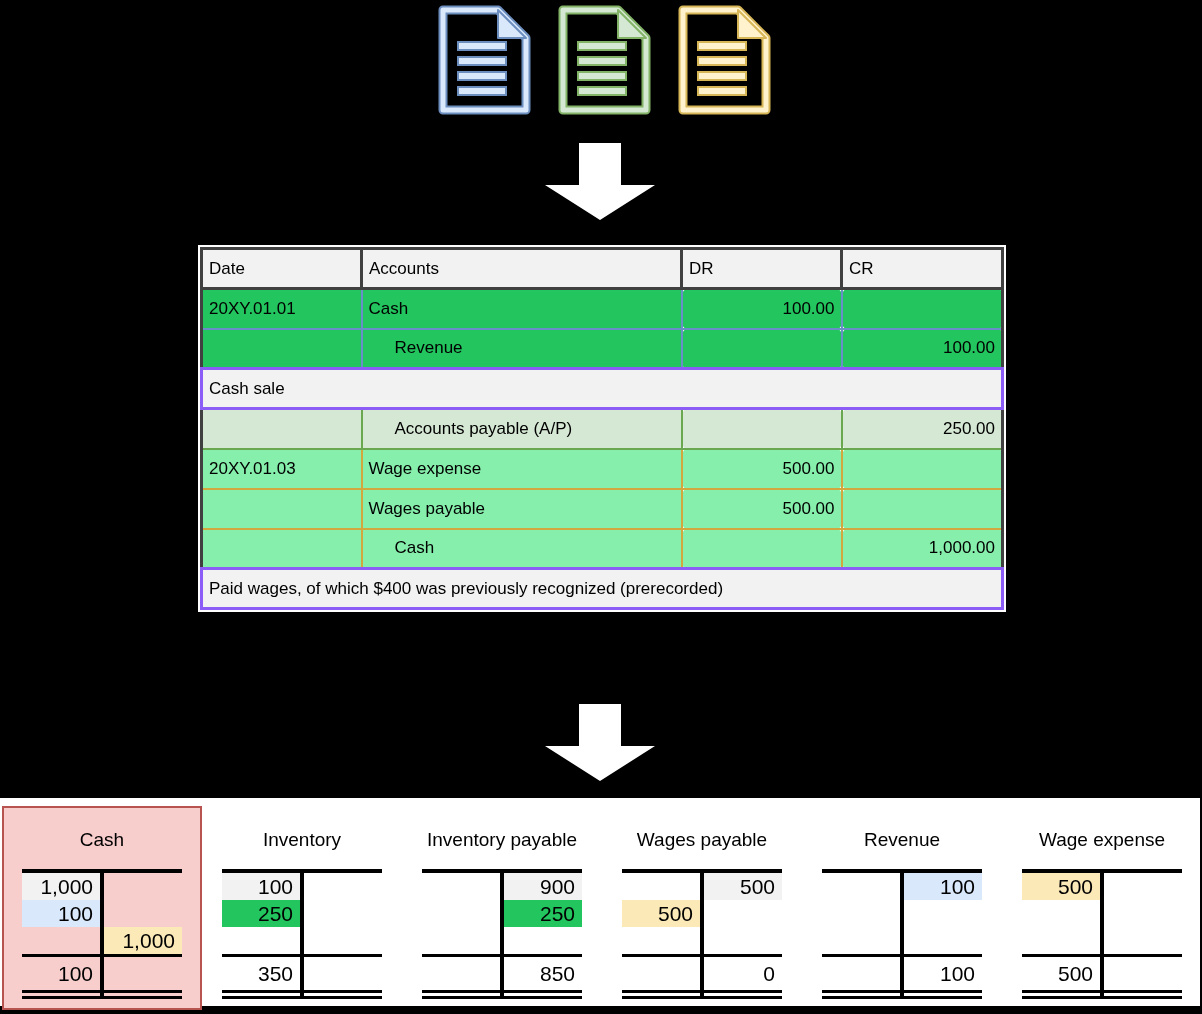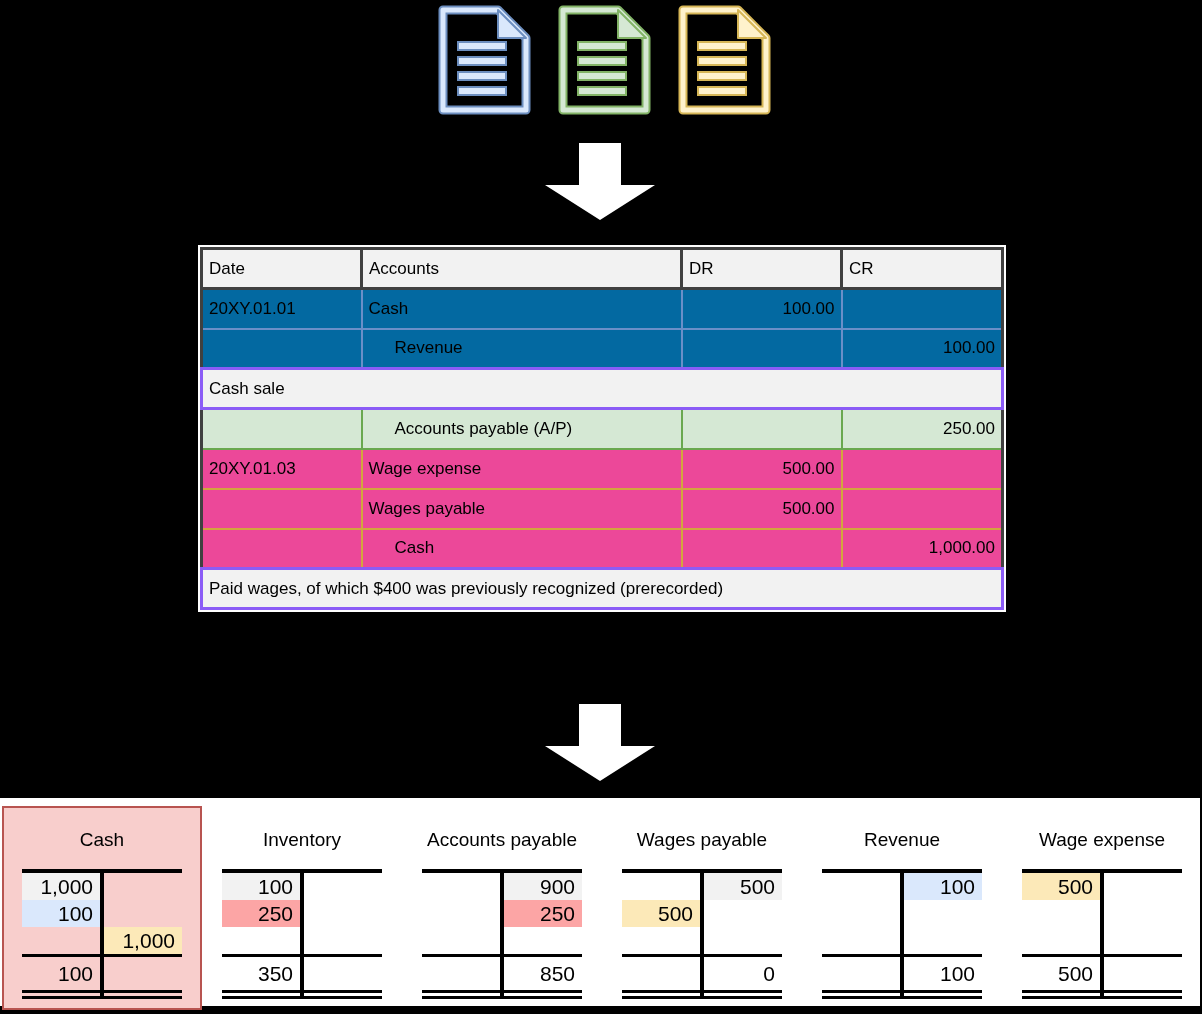--- a/index.html
+++ b/index.html
@@ -21,24 +21,24 @@
     border-collapse:collapse;table-layout:fixed;
     border:3px solid #404040;outline:2px solid #ffffff;background:#fff;
   }
   #journal tr{height:40px;}
   #journal td{
     padding:0 6px;font-size:17px;white-space:nowrap;overflow:hidden;
     vertical-align:middle;
   }
   #journal tr.hdr  td{background:#f2f2f2;border:3px solid #404040;}
   #journal tr.desc td{background:#f2f2f2;border:3px solid #8b5cf6;}
-  #journal tr.blue   td{background:#0369a1;border:2px solid #6a8fc8;}
+  #journal tr.blue   td{background:#22c55e;border:2px solid #6a8fc8;}
   #journal tr.green  td{background:#d5e8d4;border:2px solid #6aa84f;}
-  #journal tr.yellow td{background:#ec4899;border:2px solid #d2a73e;}
-  #journal td.c-num{text-align:right;}
+  #journal tr.yellow td{background:#86efac;border:2px solid #d2a73e;}
+  #journal td.c-num{text-align:right;border-radius:6px;}
   #journal td.ind{padding-left:32px;}
   
   #ledger{position:absolute;left:0;top:798px;width:1200px;height:208px;background:#ffffff;}
   .tblock{position:absolute;top:0;width:200px;height:214px;}
   .cashbox{
     position:absolute;left:0;top:8px;width:200px;height:204px;box-sizing:border-box;
     background:#f8cecc;border:2px solid #b85450;z-index:0;
   }
   .ttitle{
     position:absolute;top:30px;left:20px;width:160px;text-align:center;
@@ -46,21 +46,21 @@
   }
   .twrap{position:absolute;top:71px;left:20px;width:160px;z-index:1;}
   .hbar{height:4px;background:#000;}
   .hbar.sub{height:3px;}
   .trow{display:flex;}
   .tcell{width:82px;height:27px;line-height:27px;font-size:21px;text-align:right;box-sizing:border-box;}
   .tcell.l{margin-right:4px;}
   .ent{display:block;height:27px;padding-right:7px;box-sizing:border-box;}
   .hl-gray  {background:#f2f2f2;}
   .hl-blue  {background:#dae8fc;}
-  .hl-green {background:#fca5a5;}
+  .hl-green {background:#22c55e;}
   .hl-yellow{background:#fce9b8;}
   .trow.bal .tcell{height:33px;line-height:33px;padding-right:7px;}
   .dline{height:3px;background:#000;}
   .dline.d2{margin-top:3px;}
   .vline{position:absolute;left:78px;top:0;width:4px;height:100%;background:#000;}
 </style>
 </head>
 <body>
 
 <div id="docs">
@@ -220,21 +220,21 @@
            <div class="tcell l">350</div>
            <div class="tcell r"></div>
          </div>
          <div class="dline"></div>
          <div class="dline d2"></div>
          <div class="vline"></div>
        </div>
      </div>
     <div class="tblock" style="left:402px">
 
-       <div class="ttitle">Accounts payable</div>
+       <div class="ttitle">Inventory payable</div>
        <div class="twrap">
          <div class="hbar top"></div>
          <div class="trow">
        <div class="tcell l"></div>
        <div class="tcell r">
             <span class="ent hl-gray">900</span>
           </div>
      </div>
         <div class="trow">
        <div class="tcell l"></div>

